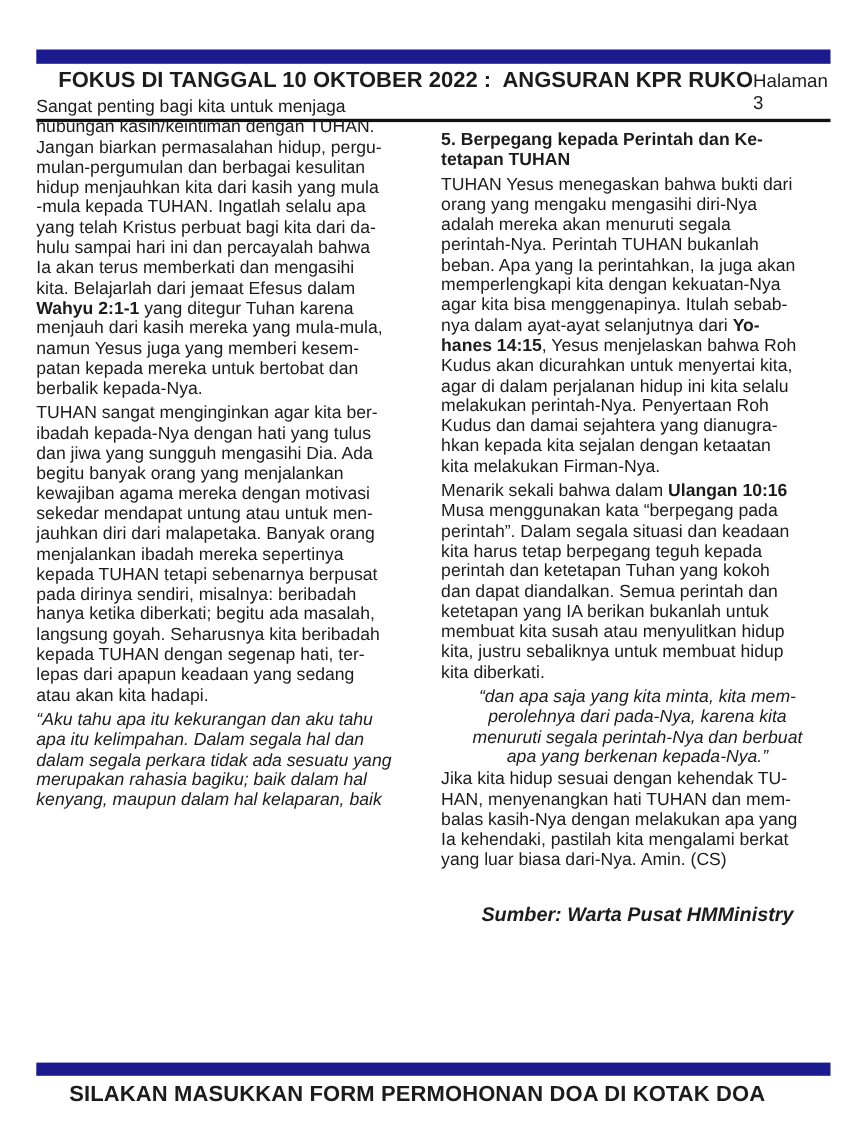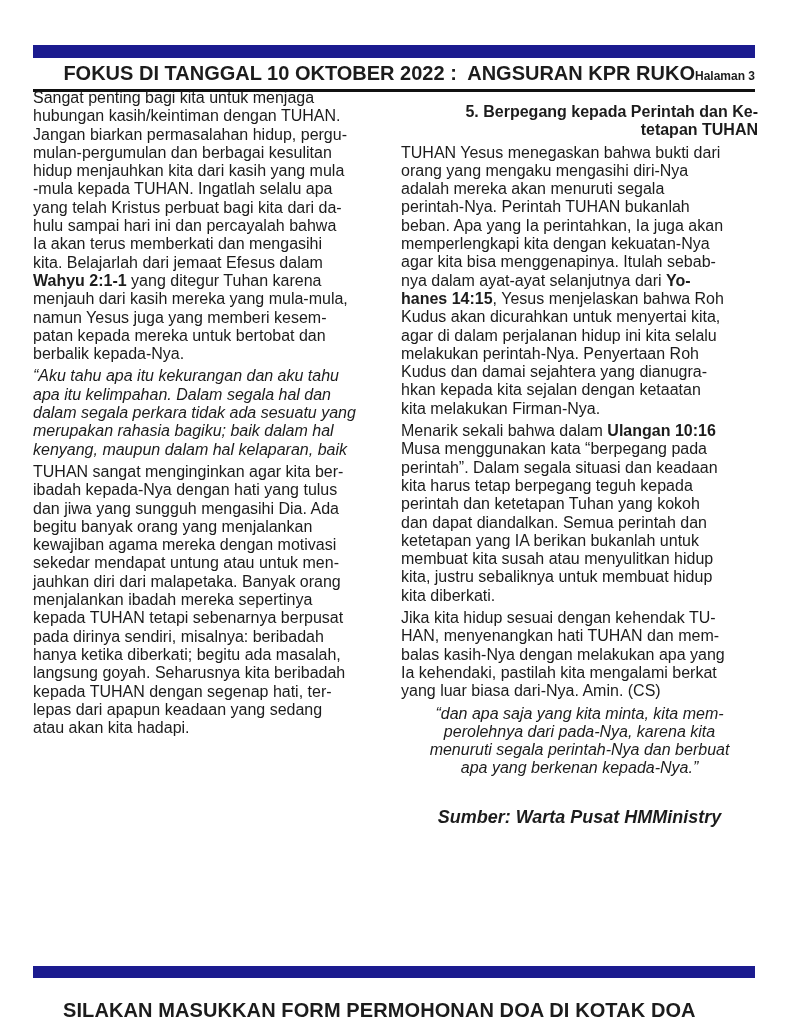--- a/index.html
+++ b/index.html
@@ -11,48 +11,48 @@
     position: relative;
     overflow: hidden;
   }
   .page { position: absolute; inset: 0; }
 
   
   header { position: absolute; top: 45px; left: 33px; width: 722px; }
   .bar { background: #1b1b8f; }
   .top-bar { height: 13px; }
   .header-row {
-    display: flex; justify-content: flex-end; align-items: baseline;
+    display: flex; justify-content: space-between; align-items: baseline;
     padding: 4px 0 3px 20px;
   }
   .title { font-weight: 700; font-size: 20px; white-space: pre; }
-  .page-num { font-size: 12px; font-weight: bold; }
+  .page-num { font-size: 17px; }
   .rule { height: 3px; background: #111111; margin-top: 1px; }
 
   
   main.columns {
     position: absolute; top: 89px; left: 33px; width: 726px;
     display: flex; gap: 9px;
   }
   .col { width: 359px; font-size: 16px; line-height: 18.3px; }
   .col + .col { width: 357px; }
   .block { white-space: pre-wrap; margin: 0 0 4px 0; }
-  .heading { font-weight: 700; margin: 14px 0 4px 0; text-align: right; }
+  .heading { font-weight: 700; margin: 30px 0 4px 0; }
   .quote-centered { text-align: center; margin: 2px 0 2px 0; }
   .verse-center { text-align: center; margin: 0 0 4px 0; }
   .source { margin-top: 30px; text-align: center; font-size: 18px; }
   span.b { font-weight: 700; }
   span.i { font-style: italic; }
 
   
   footer { position: absolute; top: 966px; left: 33px; width: 722px; }
   .bottom-bar { height: 12px; }
   .footer-text {
     font-weight: 700; font-size: 20px;
-    padding: 21px 0 0 30px; letter-spacing: 0.1px; white-space: pre;
+    padding: 6px 0 0 30px; letter-spacing: 0.1px; white-space: pre;
   }
 </style>
 </head>
 <body style="color: rgb(28, 28, 28); background: rgb(255, 255, 255);">
 
 <div class="page">
   <header>
     <div class="bar top-bar" style="background: rgb(27, 27, 143);"></div>
     <div class="header-row">
       <div class="title">FOKUS DI TANGGAL 10 OKTOBER 2022 :  ANGSURAN KPR RUKO</div>
@@ -71,40 +71,40 @@
 -mula kepada TUHAN. Ingatlah selalu apa
 yang telah Kristus perbuat bagi kita dari da-
 hulu sampai hari ini dan percayalah bahwa
 Ia akan terus memberkati dan mengasihi
 kita. Belajarlah dari jemaat Efesus dalam
 </span><span class="b">Wahyu 2:1-1</span><span> yang ditegur Tuhan karena
 menjauh dari kasih mereka yang mula-mula,
 namun Yesus juga yang memberi kesem-
 patan kepada mereka untuk bertobat dan
 berbalik kepada-Nya.</span></div>
-        <div class="block quote"><span class="i">“Aku tahu apa itu kekurangan dan aku tahu
-apa itu kelimpahan. Dalam segala hal dan
-dalam segala perkara tidak ada sesuatu yang
-merupakan rahasia bagiku; baik dalam hal
-kenyang, maupun dalam hal kelaparan, baik</span></div>
         <div class="block paragraph"><span>TUHAN sangat menginginkan agar kita ber-
 ibadah kepada-Nya dengan hati yang tulus
 dan jiwa yang sungguh mengasihi Dia. Ada
 begitu banyak orang yang menjalankan
 kewajiban agama mereka dengan motivasi
 sekedar mendapat untung atau untuk men-
 jauhkan diri dari malapetaka. Banyak orang
 menjalankan ibadah mereka sepertinya
 kepada TUHAN tetapi sebenarnya berpusat
 pada dirinya sendiri, misalnya: beribadah
 hanya ketika diberkati; begitu ada masalah,
 langsung goyah. Seharusnya kita beribadah
 kepada TUHAN dengan segenap hati, ter-
 lepas dari apapun keadaan yang sedang
 atau akan kita hadapi.</span></div>
+        <div class="block quote"><span class="i">“Aku tahu apa itu kekurangan dan aku tahu
+apa itu kelimpahan. Dalam segala hal dan
+dalam segala perkara tidak ada sesuatu yang
+merupakan rahasia bagiku; baik dalam hal
+kenyang, maupun dalam hal kelaparan, baik</span></div>
       </section>
     <section class="col">
         <div class="block heading"><span class="b">5. Berpegang kepada Perintah dan Ke-
 tetapan TUHAN</span></div>
         <div class="block paragraph"><span>TUHAN Yesus menegaskan bahwa bukti dari
 orang yang mengaku mengasihi diri-Nya
 adalah mereka akan menuruti segala
 perintah-Nya. Perintah TUHAN bukanlah
 beban. Apa yang Ia perintahkan, Ia juga akan
 memperlengkapi kita dengan kekuatan-Nya
@@ -120,29 +120,29 @@
         <div class="block paragraph"><span>Menarik sekali bahwa dalam </span><span class="b">Ulangan 10:16</span><span>
 Musa menggunakan kata “berpegang pada
 perintah”. Dalam segala situasi dan keadaan
 kita harus tetap berpegang teguh kepada
 perintah dan ketetapan Tuhan yang kokoh
 dan dapat diandalkan. Semua perintah dan
 ketetapan yang IA berikan bukanlah untuk
 membuat kita susah atau menyulitkan hidup
 kita, justru sebaliknya untuk membuat hidup
 kita diberkati.</span></div>
+        <div class="block quote-centered"><span class="i">“dan apa saja yang kita minta, kita mem-
+perolehnya dari pada-Nya, karena kita
+menuruti segala perintah-Nya dan berbuat
+apa yang berkenan kepada-Nya.”</span></div>
         <div class="block paragraph"><span>Jika kita hidup sesuai dengan kehendak TU-
 HAN, menyenangkan hati TUHAN dan mem-
 balas kasih-Nya dengan melakukan apa yang
 Ia kehendaki, pastilah kita mengalami berkat
 yang luar biasa dari-Nya. Amin. (CS)</span></div>
-        <div class="block quote-centered"><span class="i">“dan apa saja yang kita minta, kita mem-
-perolehnya dari pada-Nya, karena kita
-menuruti segala perintah-Nya dan berbuat
-apa yang berkenan kepada-Nya.”</span></div>
         <div class="block source"><span class="b i">Sumber: Warta Pusat HMMinistry</span></div>
       </section>
   </main>
 
   <footer>
     <div class="bar bottom-bar" style="background: rgb(27, 27, 143);"></div>
     <div class="footer-text">SILAKAN MASUKKAN FORM PERMOHONAN DOA DI KOTAK DOA</div>
   </footer>
 </div>
 

